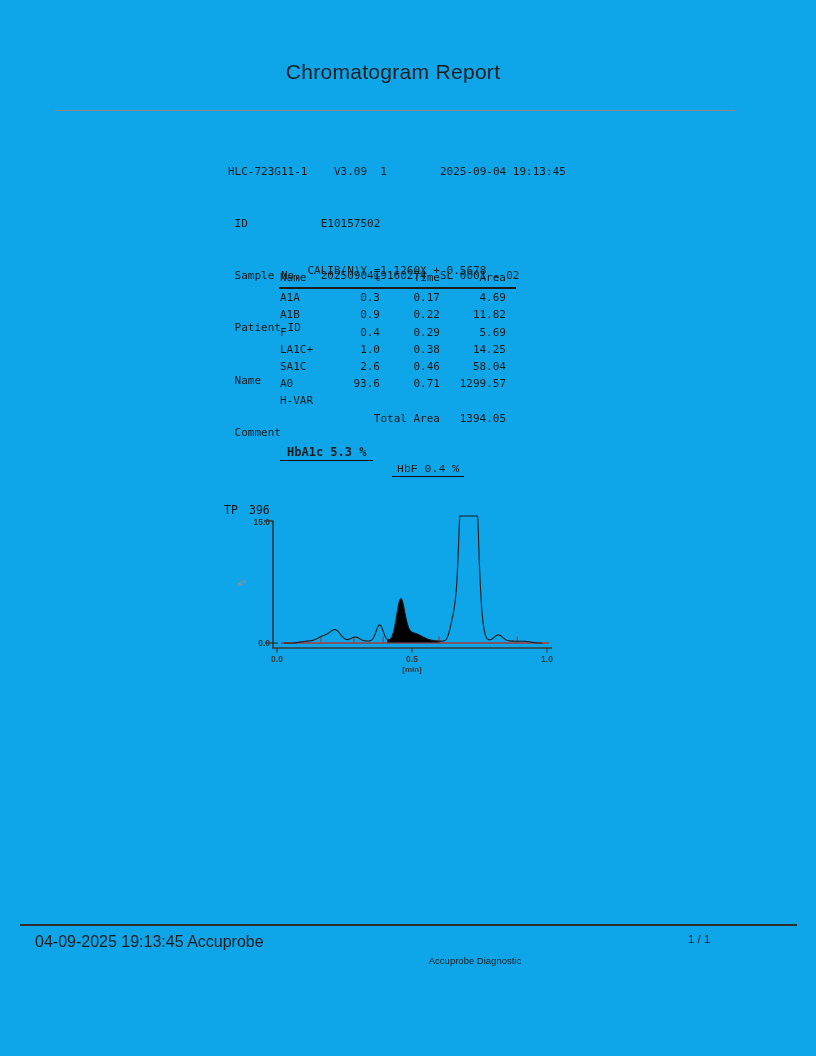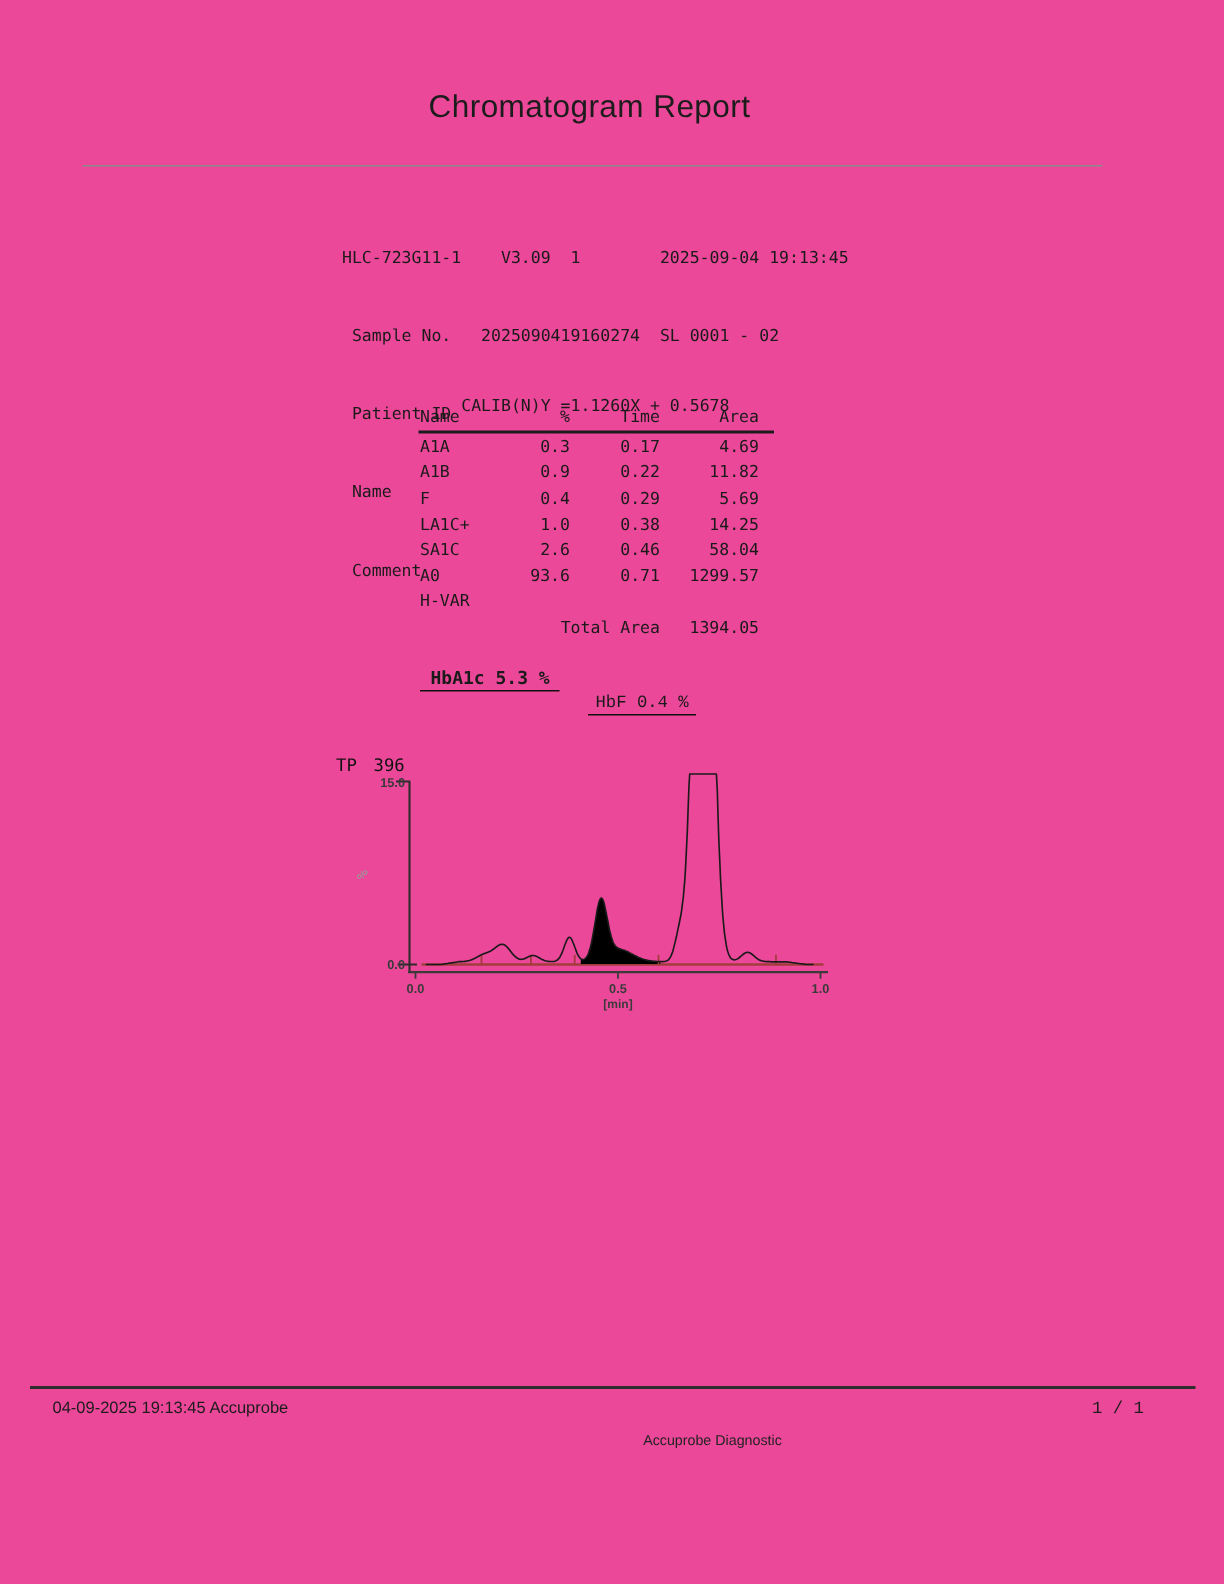--- a/index.html
+++ b/index.html
@@ -1,18 +1,18 @@
 <!DOCTYPE html>
 <html><head>
 <meta charset="utf-8">
 <style>
   html,body { margin:0; padding:0; background:#e8e8e8; }
   .page {
     position:relative; width:816px; height:1056px; margin:0 auto;
-    background:#ec4899; overflow:hidden;
+    background:#0ea5e9; overflow:hidden;
     font-family:"DejaVu Sans Mono", monospace; color:#1a1a1a;
   }
   .title {
     position:absolute; top:60px; left:193px; width:400px; text-align:center;
     font-family:"Liberation Sans", sans-serif; font-size:21px; color:#1c1c1c;
     letter-spacing:0.3px;
   }
   .rule-top { position:absolute; left:55px; top:110px; width:680px; height:1px; background:#8a8a8a; }
 
   .header-block {
@@ -42,34 +42,35 @@
   }
 
   .chart { position:absolute; left:215px; top:498px; }
   .chart text { font-family:"DejaVu Sans Mono", monospace; }
   .chart .tp { font-size:11.5px; fill:#111; }
   .chart .ax { font-family:"Liberation Sans", sans-serif; font-size:8.5px; font-weight:bold; fill:#3a3a3a; }
   .chart .unit { font-family:"Liberation Sans", sans-serif; font-size:8px; font-weight:bold; fill:#3a3a3a; }
   .chart .ylab { font-size:10px; fill:#999; }
 
   .rule-bottom { position:absolute; left:20px; top:924px; width:777px; height:2px; background:#2e2e2e; }
-  .footer-left  { position:absolute; left:35px;  top:933px; font-family:"Liberation Sans", sans-serif; font-size:11px; color:#1c1c1c; }
-  .footer-right { position:absolute; left:728px; top:933px; font-family:Liberation Mono, monospace; font-size:11.5px; color:#1c1c1c; }
+  .footer-left  { position:absolute; left:35px;  top:933px; font-family:"Liberation Sans", sans-serif; font-size:16px; color:#1c1c1c; }
+  .footer-right { position:absolute; left:688px; top:933px; font-family:Liberation Sans, sans-serif; font-size:11.5px; color:#1c1c1c; }
   .footer-center{ position:absolute; left:320px; top:955px; width:310px; text-align:center; font-family:"Liberation Sans", sans-serif; font-size:9.5px; color:#222; }
 </style>
 </head>
 <body>
 
 <div class="page">
 
   <div class="title">Chromatogram Report</div>
   <div class="rule-top"></div>
 
   <div class="header-block">
     <div>HLC-723G11-1    V3.09  1        2025-09-04 19:13:45</div>
+    <div> ID           E10157502</div>
     <div> Sample No.   2025090419160274  SL 0001 - 02</div>
     <div> Patient ID</div>
     <div> Name</div>
     <div> Comment</div>
   </div>
 
   <div class="calib-row">
     <span>CALIB(N)</span><span class="eq">Y =1.1260X + 0.5678</span>
   </div>
 

